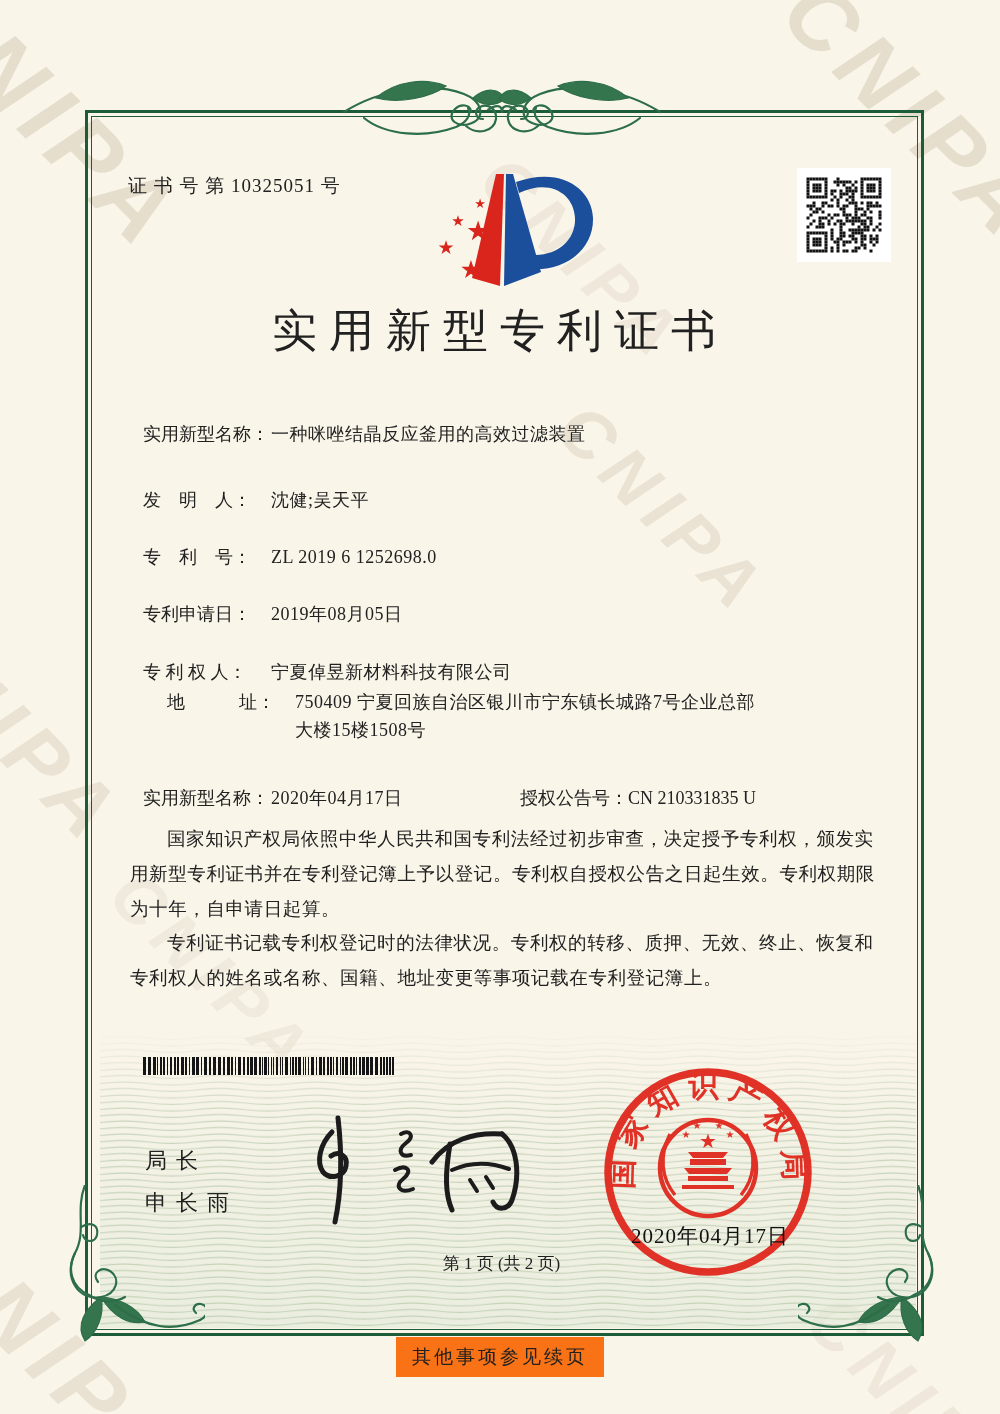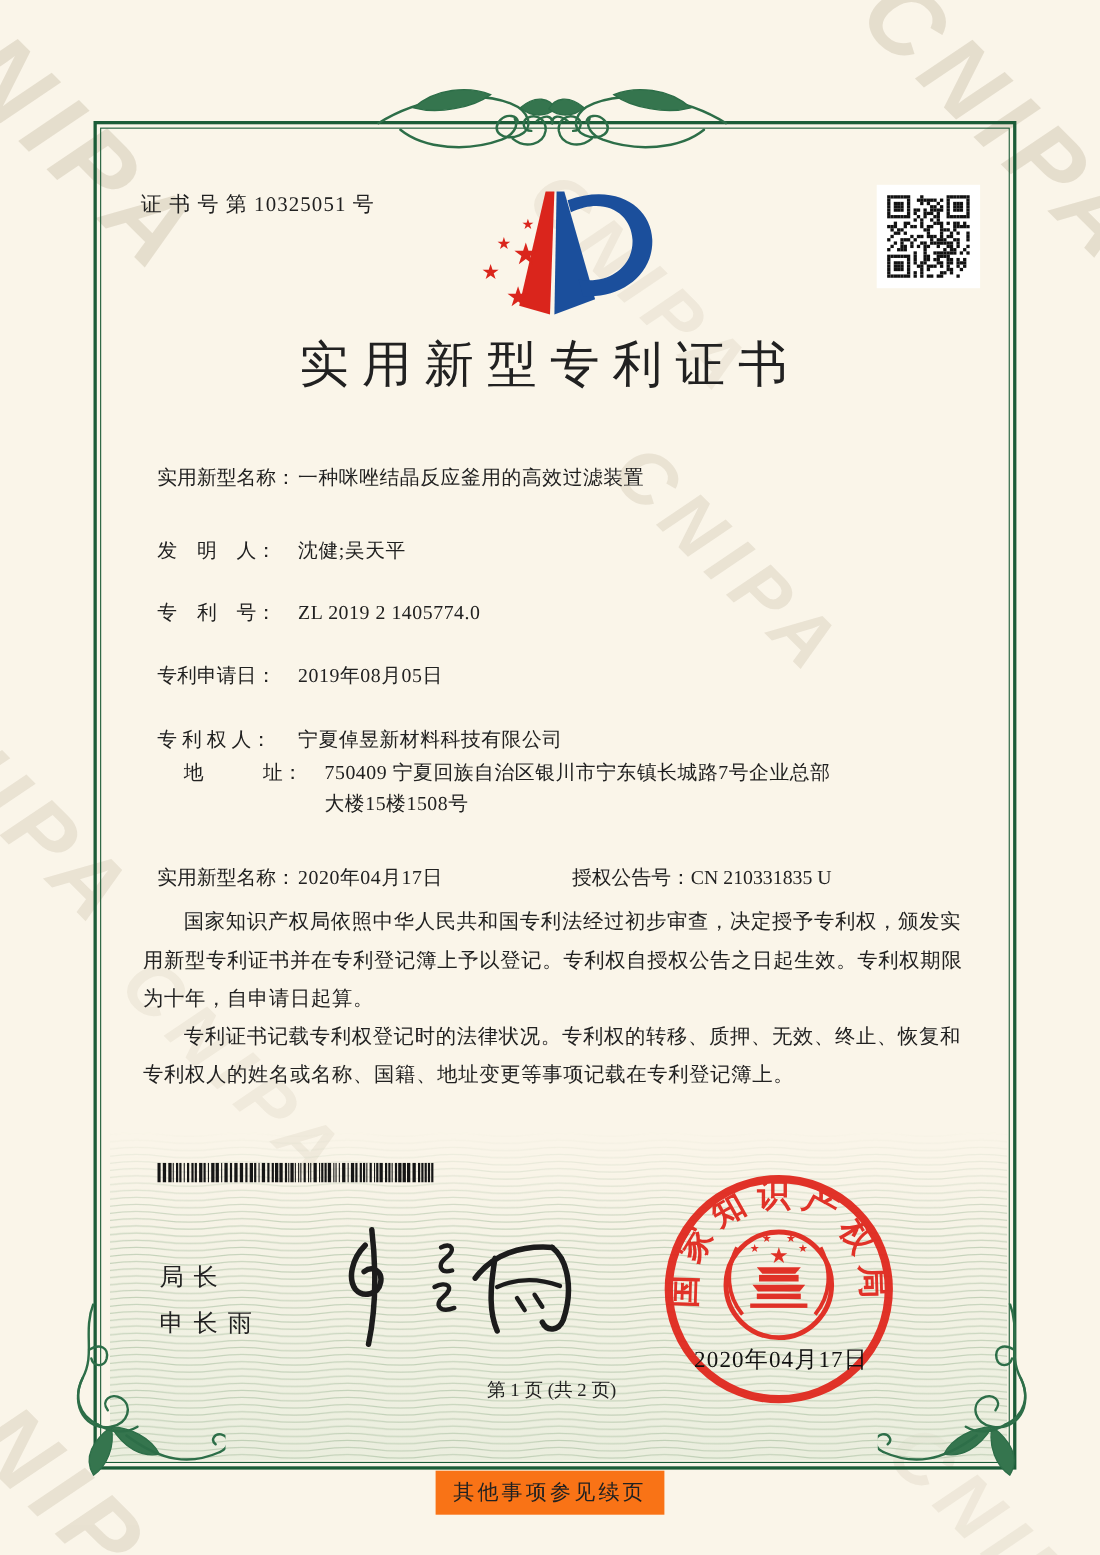--- a/index.html
+++ b/index.html
@@ -449,21 +449,21 @@
 
   <div class="title">实用新型专利证书</div>
 
   <div class="row" style="top:487px;">
     <span class="lbl">发　明　人：</span><span class="val">沈健;吴天平</span>
   </div>
   <div class="row" style="top:421px;">
     <span class="lbl">实用新型名称：</span><span class="val">一种咪唑结晶反应釜用的高效过滤装置</span>
   </div>
   <div class="row" style="top:544px;">
-    <span class="lbl">专　利　号：</span><span class="val">ZL 2019 2 1405774.0</span>
+    <span class="lbl">专　利　号：</span><span class="val">ZL 2019 6 1252698.0</span>
   </div>
   <div class="row" style="top:601px;">
     <span class="lbl">专利申请日：</span><span class="val">2019年08月05日</span>
   </div>
   <div class="row" style="top:659px;">
     <span class="lbl">专 利 权 人：</span><span class="val">宁夏倬昱新材料科技有限公司</span>
   </div>
   <div class="row" style="top:689px;margin-left:24px;">
     <span class="lbl">地　　　址：</span><span class="val addr-val"><span>750409 宁夏回族自治区银川市宁东镇长城路7号企业总部</span><br><span>大楼15楼1508号</span></span>
   </div>

